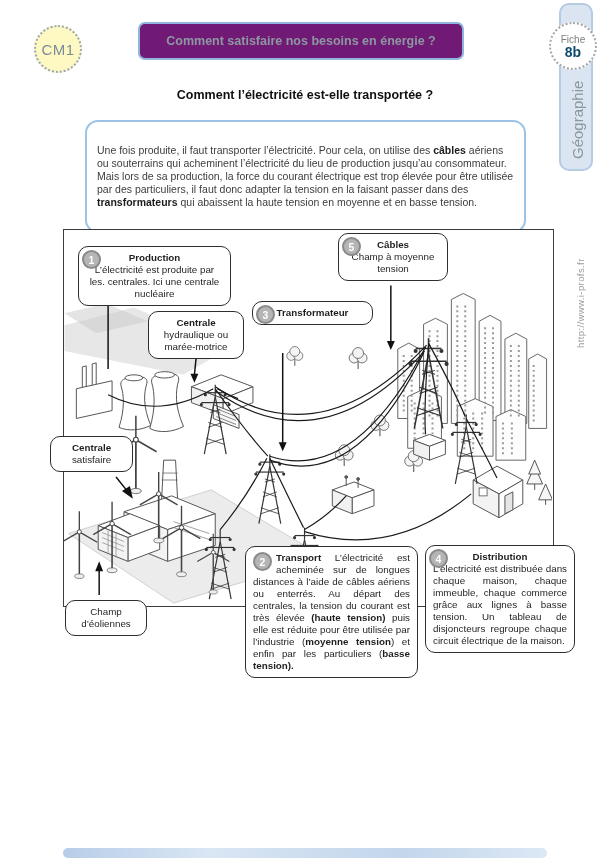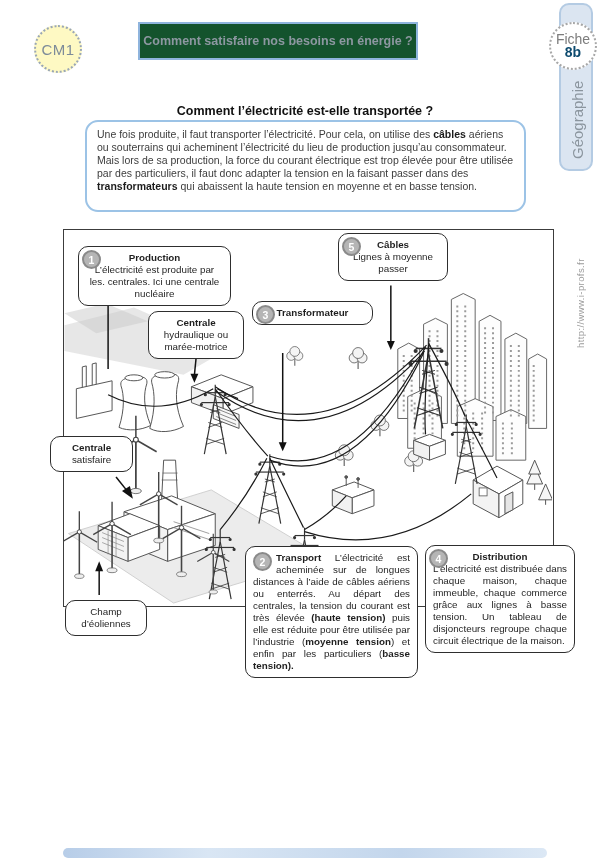--- a/index.html
+++ b/index.html
@@ -3,43 +3,43 @@
 <meta charset="utf-8">
 <style>
   html,body{margin:0;padding:0;background:#fff;}
   .page{position:relative;width:610px;height:863px;background:#fff;
         font-family:"Liberation Sans",sans-serif;overflow:hidden;}
 
   
   .level-circle{position:absolute;left:34px;top:25px;width:48px;height:48px;border-radius:50%;
      background:#fef9c3;border:2px dotted #9aa7b5;display:flex;align-items:center;justify-content:center;
      color:#7d8b99;font-size:15px;letter-spacing:.5px;box-sizing:border-box;}
-  .header-box{position:absolute;left:138px;top:22px;width:280px;height:38px;border-radius:0;
-     background:#14532d;border:2px solid #8fb4dd;display:flex;align-items:center;justify-content:center;
+  .header-box{position:absolute;left:138px;top:22px;width:326px;height:38px;border-radius:7px;
+     background:#701a75;border:2px solid #8fb4dd;display:flex;align-items:center;justify-content:center;
      color:#8d97a1;font-size:12.5px;font-weight:600;box-sizing:border-box;}
   .fiche-circle{position:absolute;left:549px;top:22px;width:48px;height:48px;border-radius:50%;
      background:#fff;border:2px dotted #a7a7a7;display:flex;flex-direction:column;align-items:center;
      justify-content:center;box-sizing:border-box;z-index:4;}
-  .fiche-circle .f1{font-size:14px;color:#7c7c7c;line-height:11px;}
+  .fiche-circle .f1{font-size:10px;color:#7c7c7c;line-height:11px;}
   .fiche-circle .f2{font-size:14px;font-weight:bold;color:#0c4a6e;line-height:14px;}
   .geo-tab{position:absolute;left:559px;top:3px;width:34px;height:168px;background:#dbe5f1;
      border:2px solid #b4cbe3;border-radius:10px;box-sizing:border-box;z-index:3;}
   .vtext{writing-mode:vertical-rl;transform:rotate(180deg);}
   .geo-label{position:absolute;left:565px;top:72px;height:96px;width:24px;z-index:5;
      display:flex;align-items:center;justify-content:center;
      color:#8b959e;font-size:15px;}
   .watermark{position:absolute;left:572px;top:237px;height:132px;width:16px;
      color:#9b9b9b;font-size:9.5px;letter-spacing:.4px;
      display:flex;align-items:center;justify-content:center;}
 
-  .page-title{position:absolute;left:0;top:104px;width:610px;text-align:center;
+  .page-title{position:absolute;left:0;top:88px;width:610px;text-align:center;
      font-size:12.5px;font-weight:bold;color:#101010;}
 
   .intro-box{position:absolute;left:85px;top:120px;width:441px;min-height:92px;box-sizing:border-box;
-     border:2px solid #9cc3e6;border-radius:13px;background:#fff;padding:6px 10px;
+     border:2px solid #9cc3e6;border-radius:13px;background:#fff;padding:22px 10px;
      font-size:10.5px;line-height:13px;color:#3d3d3d;}
   .intro-box b{color:#1c1c1c;}
 
   
   .frame{position:absolute;left:63px;top:229px;width:491px;height:378px;border:1.5px solid #3c3c3c;
      background:#fff;box-sizing:border-box;}
   .frame svg{position:absolute;left:0;top:0;}
 
   
   .co{position:absolute;background:#fff;border:1.5px solid #2e2e2e;border-radius:10px;
@@ -296,21 +296,21 @@
   </div>
 
   <div class="co co-transfo center">
     <div class="badge">3</div>
     <div class="title">Transformateur</div>
   </div>
 
   <div class="co co-cables center">
     <div class="badge">5</div>
     <div class="title">Câbles</div>
-    <div>Lignes à moyenne passer</div>
+    <div>Champ à moyenne tension</div>
   </div>
 
   <div class="co co-therm center">
     <div class="title">Centrale</div>
     <div>satisfaire</div>
   </div>
 
   <div class="co co-eol center">
     <div>Champ d’éoliennes</div>
   </div>

